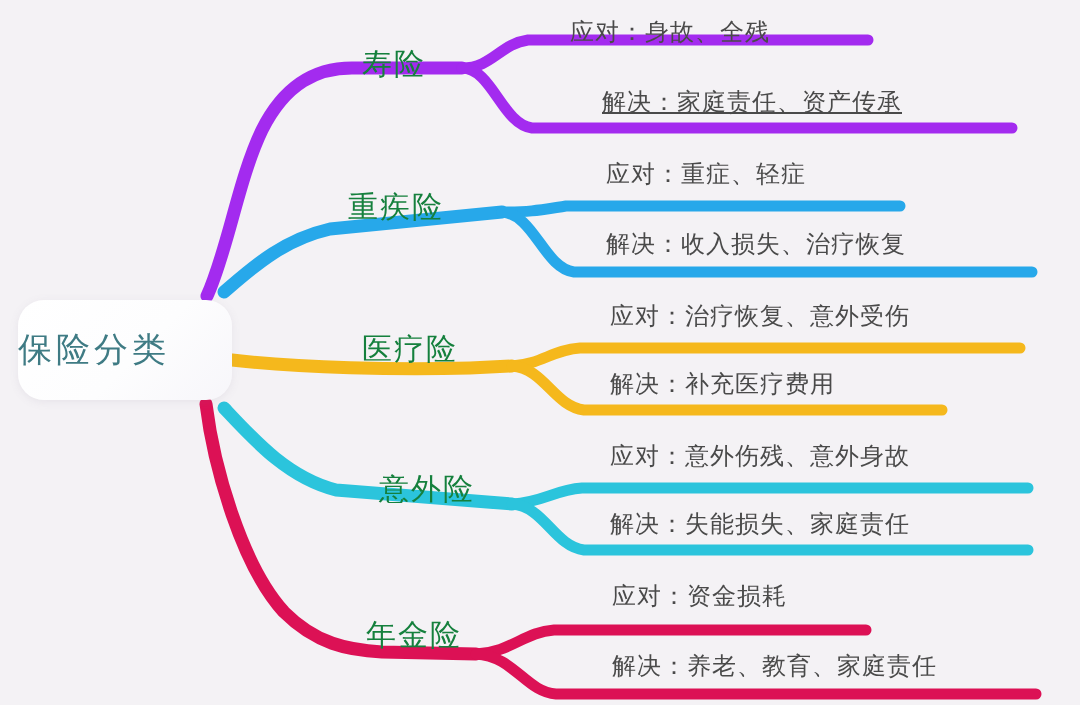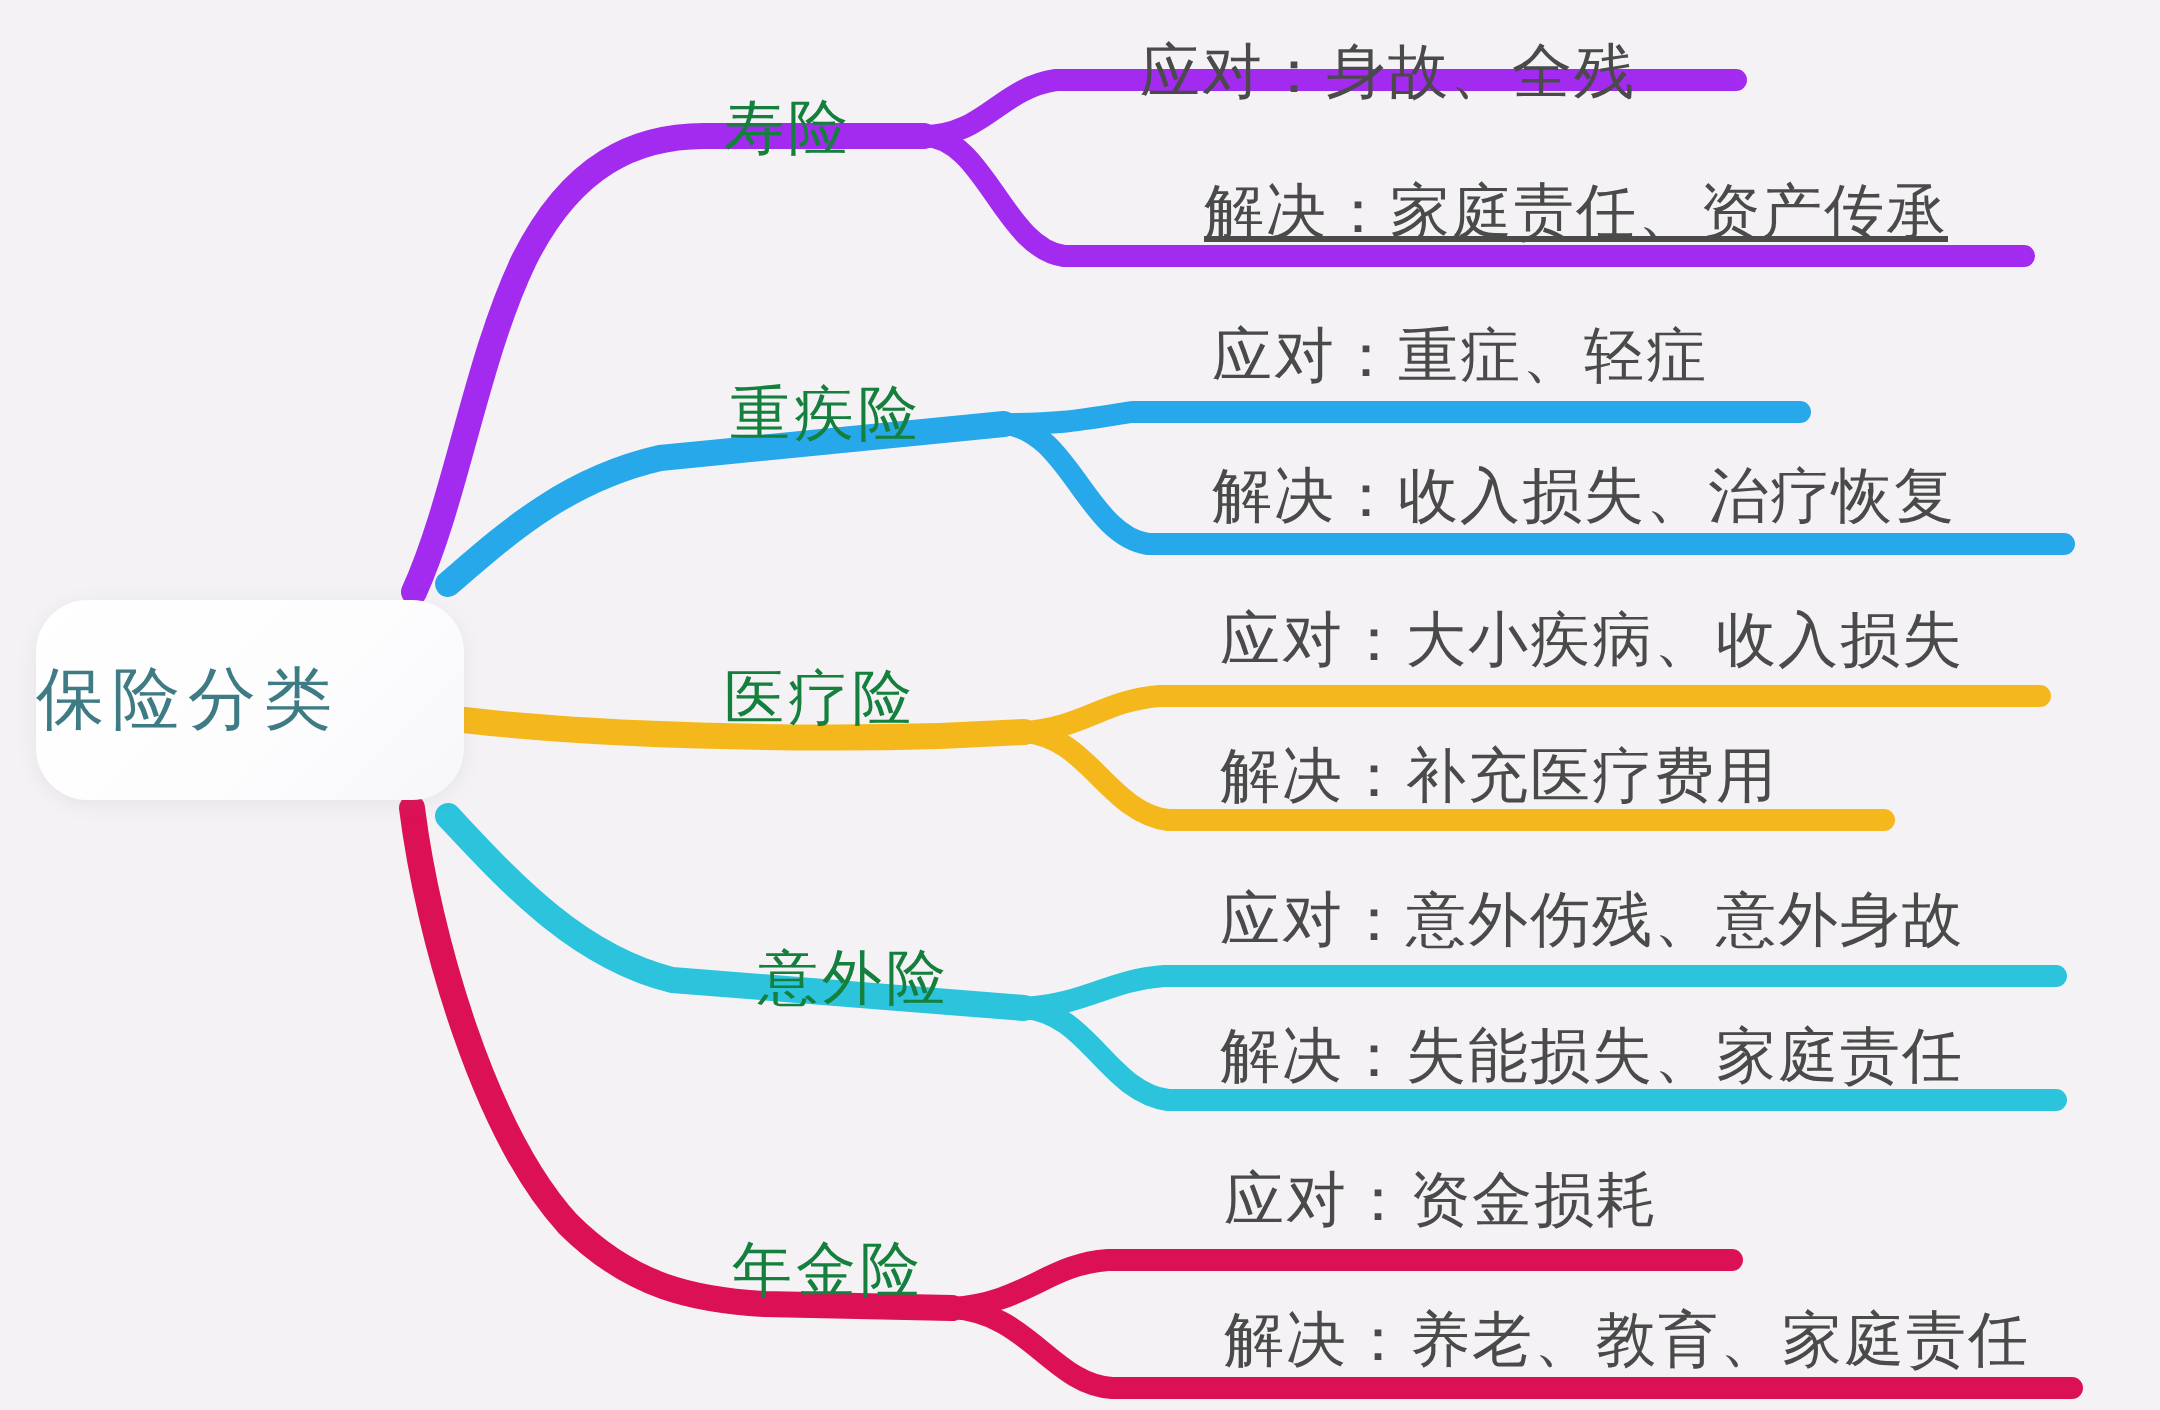--- a/index.html
+++ b/index.html
@@ -48,21 +48,21 @@
     position: absolute;
     font-size: 30px;
     letter-spacing: 2px;
     color: #15803d;
     white-space: nowrap;
     z-index: 4;
   }
   
   .leaf-label {
     position: absolute;
-    font-size: 30px;
+    font-size: 24px;
     letter-spacing: 1px;
     color: #4a4a4a;
     white-space: nowrap;
     z-index: 4;
   }
 </style>
 </head>
 <body>
 
 <div id="canvas">
@@ -99,37 +99,37 @@
       <path d="M 476 654 C 514 656 526 692 556 694 L 1036 694" stroke="#dc1155" stroke-width="11" fill="none" stroke-linecap="round" stroke-linejoin="round"></path>
     </g>
   </svg>
 
   <div id="root-node">
     <span class="root-label">保险分类</span>
   </div>
 
   <div class="cat-label" style="left:362px; top:44px;">寿险</div>
 
-  <div class="cat-label" style="left:365px; top:187px;font-family:Liberation Mono, monospace;">重疾险</div>
+  <div class="cat-label" style="left:348px; top:187px;font-family:Liberation Mono, monospace;">重疾险</div>
 
   <div class="cat-label" style="left:362px; top:329px;">医疗险</div>
 
   <div class="cat-label" style="left:379px; top:469px;">意外险</div>
 
   <div class="cat-label" style="left:366px; top:615px;">年金险</div>
 
   <div class="leaf-label" style="left:570px; top:16px;">应对：身故、全残</div>
 
   <div class="leaf-label" style="left:602px; top:86px;text-decoration:underline;">解决：家庭责任、资产传承</div>
 
   <div class="leaf-label" style="left:606px; top:158px;">应对：重症、轻症</div>
 
   <div class="leaf-label" style="left:606px; top:228px;">解决：收入损失、治疗恢复</div>
 
-  <div class="leaf-label" style="left:610px; top:300px;">应对：大小疾病、收入损失</div>
+  <div class="leaf-label" style="left:610px; top:300px;">应对：治疗恢复、意外受伤</div>
 
   <div class="leaf-label" style="left:610px; top:368px;">解决：补充医疗费用</div>
 
   <div class="leaf-label" style="left:610px; top:440px;">应对：意外伤残、意外身故</div>
 
   <div class="leaf-label" style="left:610px; top:508px;">解决：失能损失、家庭责任</div>
 
   <div class="leaf-label" style="left:612px; top:580px;">应对：资金损耗</div>
 
   <div class="leaf-label" style="left:612px; top:650px;">解决：养老、教育、家庭责任</div>

